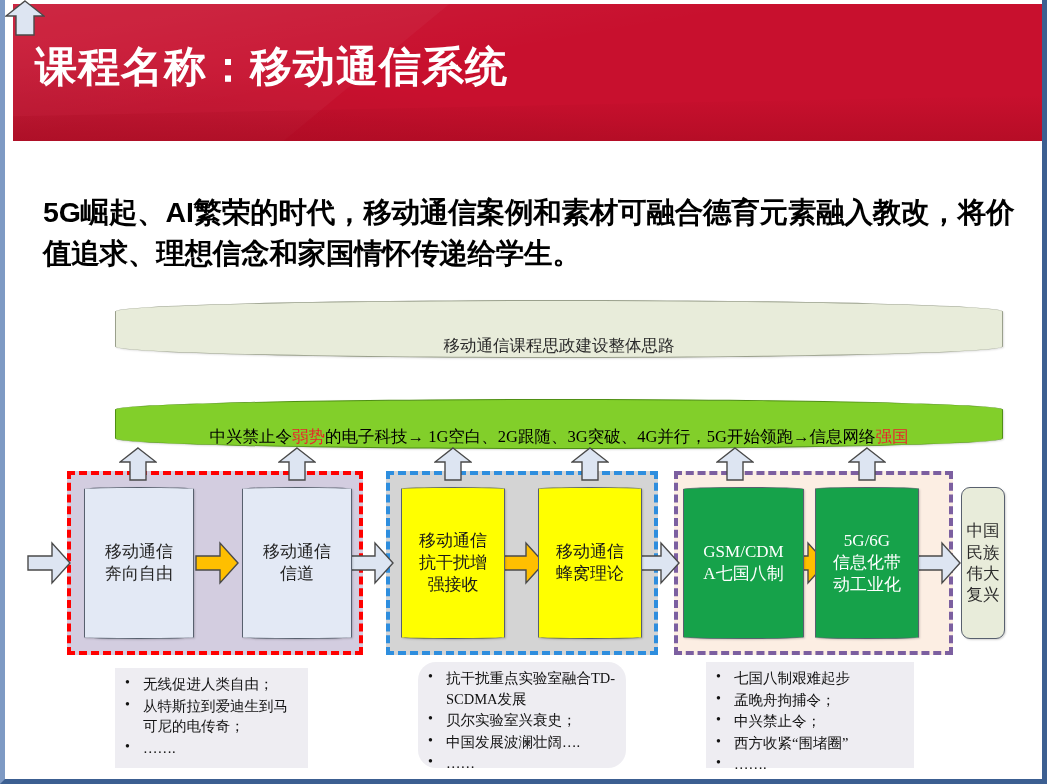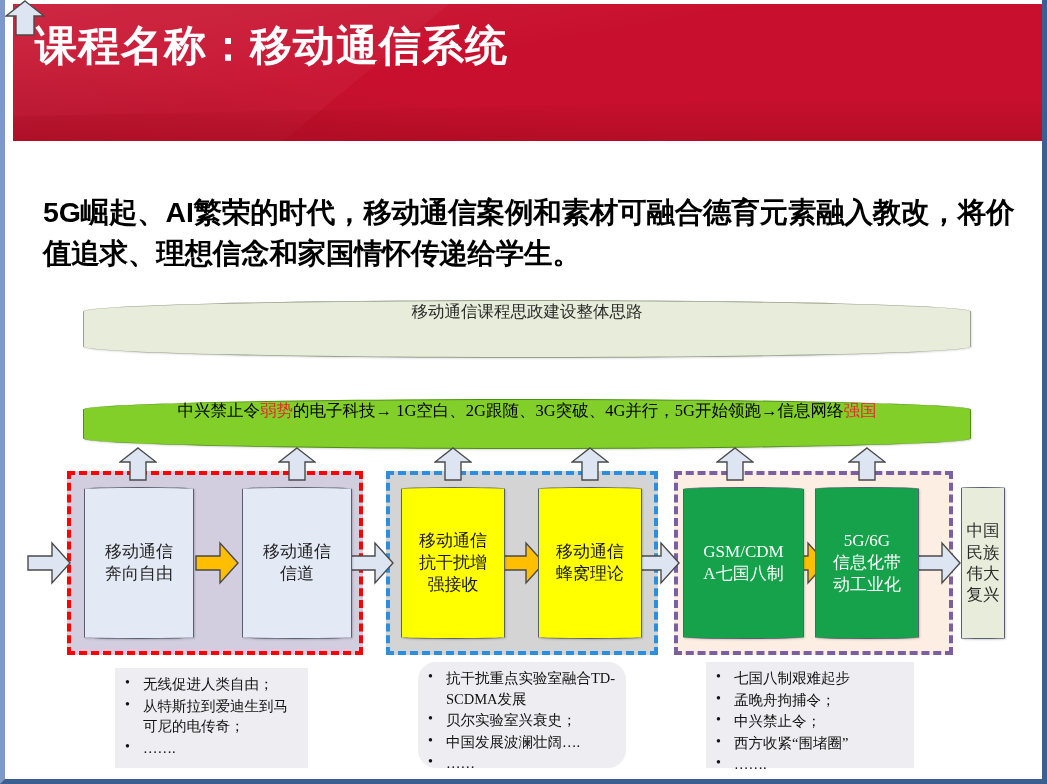--- a/index.html
+++ b/index.html
@@ -39,23 +39,23 @@
     background: linear-gradient(to bottom, rgba(168,10,32,0.0), rgba(168,10,32,0.55));
     clip-path: polygon(0 46%, 100% 0%, 100% 100%, 0% 100%);
   }
   #header .sheen-c {
     position: absolute; left: 0; top: 0; width: 42%; height: 100%;
     background: rgba(255,255,255,0.035);
     clip-path: polygon(0 0, 100% 0, 62% 100%, 0 100%);
   }
   #title {
     position: absolute;
-    left: 22px; top: 23px;
+    left: 22px; top: 40px;
     color: #ffffff;
-    font-family: Liberation Mono, monospace;
+    font-family: Liberation Sans, sans-serif;
     font-weight: bold;
     font-size: 42px;
     letter-spacing: 1px;
     line-height: 1.08;
     white-space: nowrap;
   }
 
   
   #subtitle {
     position: absolute;
@@ -67,24 +67,25 @@
     font-size: 28.5px;
     line-height: 1.44;
     letter-spacing: -0.2px;
   }
 
   
   #diagram { position: absolute; left: 0; top: 0; width: 1047px; height: 784px; }
 
   .rbox {
     position: absolute;
-    display: flex; align-items: flex-start; justify-content: center;
+    display: flex; align-items: flex-end; justify-content: center;
     text-align: center;
     border: 1px solid #5d6470;
     border-radius: 999px / 28px;
+    margin-left: 32px;
   }
 
   
   #idea-box {
     left: 78px; top: 300px; width: 888px; height: 58px;
     background: #e8ecda;
     border: 1px solid #9aa08c;
     border-radius: 999px / 26px;
     font-size: 16.5px;
     color: #2b2b2b;
@@ -133,21 +134,21 @@
     border-radius: 999px / 34px;
     border: 1px solid #58606e;
     display: flex; align-items: center; justify-content: center;
     text-align: center;
     line-height: 1.30;
     box-shadow: 1px 1px 2px rgba(0,0,0,0.18);
   }
   .stage-blue { background: #e3e9f5; color: #262626; font-size: 17px; }
   .stage-yellow { background: #ffff00; color: #1a1a1a; font-size: 17px; }
   .stage-green { background: #16a24a; color: #ffffff; font-size: 17px; }
-  .stage-pale { background: #e8ecda; color: #2b2b2b; font-size: 17px; }
+  .stage-pale { background: #e8ecda; color: #2b2b2b; font-size: 17px; border-radius: 9px; }
 
   #stage-1 { left: 79px; width: 110px; }
   #stage-2 { left: 237px; width: 110px; }
   #stage-3 { left: 396px; width: 104px; }
   #stage-4 { left: 533px; width: 104px; }
   #stage-5 { left: 678px; width: 121px; }
   #stage-6 { left: 810px; width: 104px; }
   #stage-7 { left: 956px; width: 44px; font-size: 16.5px; }
 
   

